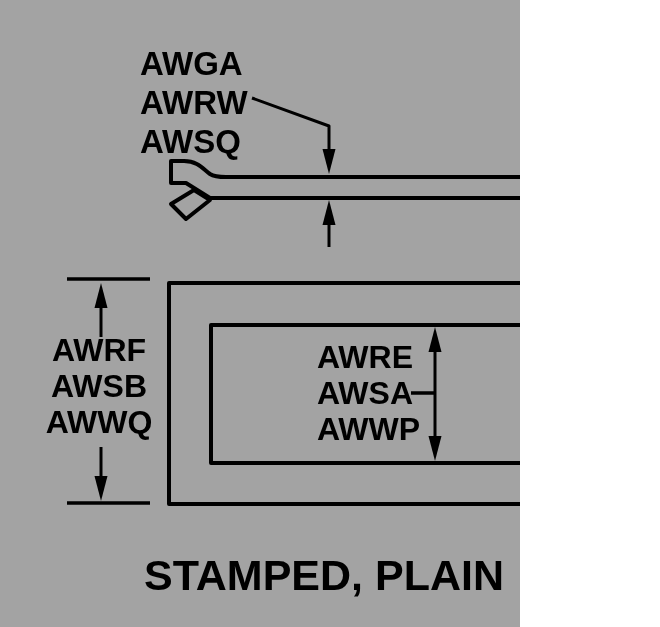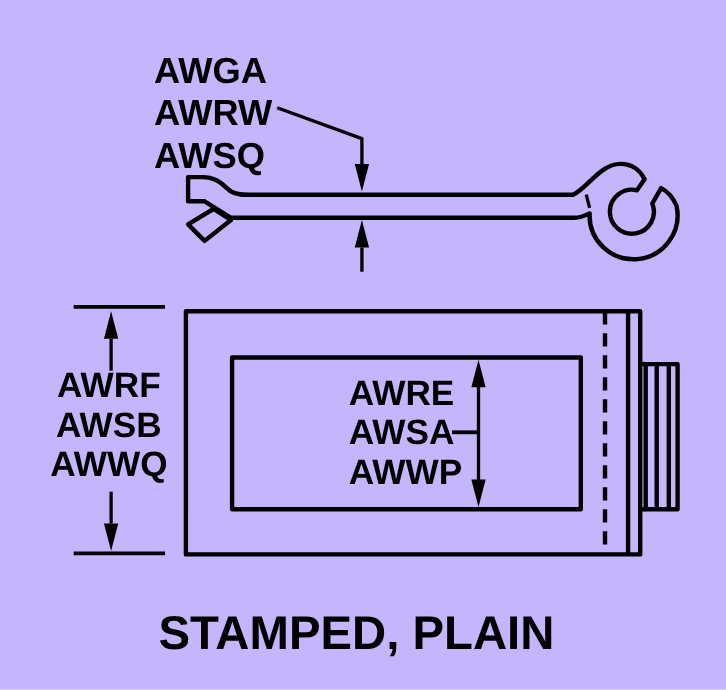--- a/index.html
+++ b/index.html
@@ -2,23 +2,23 @@
 <html><head>
 <meta charset="utf-8">
 <style>
   html, body {
     margin: 0;
     padding: 0;
     background: #ffffff;
   }
   .canvas {
     position: relative;
-    width: 660px;
+    width: 520px;
     height: 627px;
-    background: #c4b5fd;
+    background: #a3a3a3;
     overflow: hidden;
   }
   svg { display: block; }
   text {
     font-family: "Liberation Sans", "DejaVu Sans", sans-serif;
     font-weight: 700;
     fill: #000000;
   }
   .lbl    { font-size: 32px; }
   .lbl-lg { font-size: 33px; }

